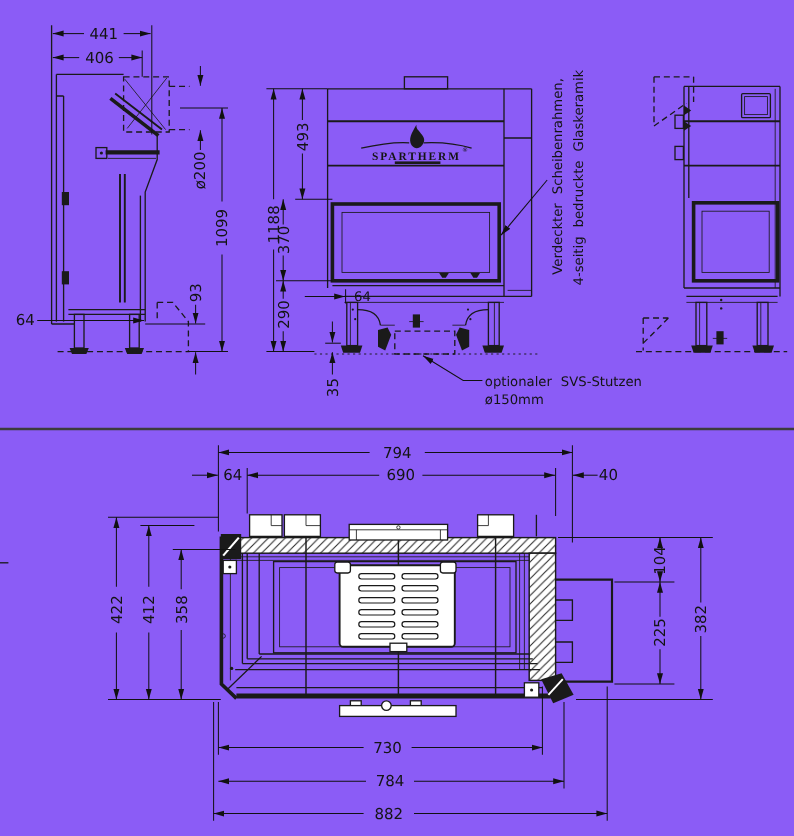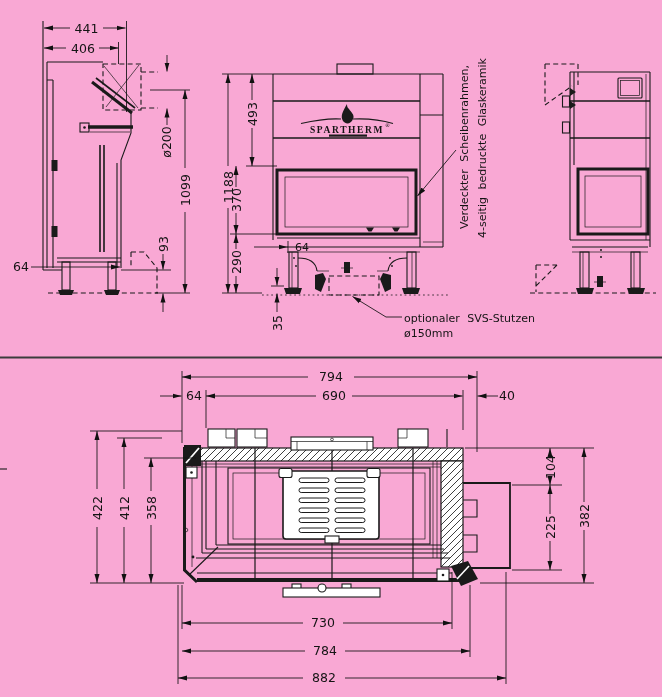--- a/index.html
+++ b/index.html
@@ -1,16 +1,16 @@
 <!DOCTYPE html>
 <html><head>
 <meta charset="utf-8">
 <style>
   html,body{margin:0;padding:0;background:#fff;}
-  #page{width:662px;height:697px;background:#f9a8d4;position:relative;overflow:hidden;}
+  #page{width:662px;height:697px;background:#8b5cf6;position:relative;overflow:hidden;}
   svg{display:block;}
   .ln{fill:none;stroke:#1a1a1a;stroke-width:1.1;}
   .lt{fill:none;stroke:#1a1a1a;stroke-width:0.7;}
   .l2{fill:none;stroke:#1a1a1a;stroke-width:1.6;}
   .l3{fill:none;stroke:#1a1a1a;stroke-width:3;}
   .dsh{stroke-dasharray:5 3.2;}
   .dot{stroke-dasharray:1.8 2.8;stroke-width:0.8;}
   .dim{fill:none;stroke:#111;stroke-width:0.85;}
   .fil{fill:#1a1a1a;stroke:none;}
   .fW{fill:#fff;}

